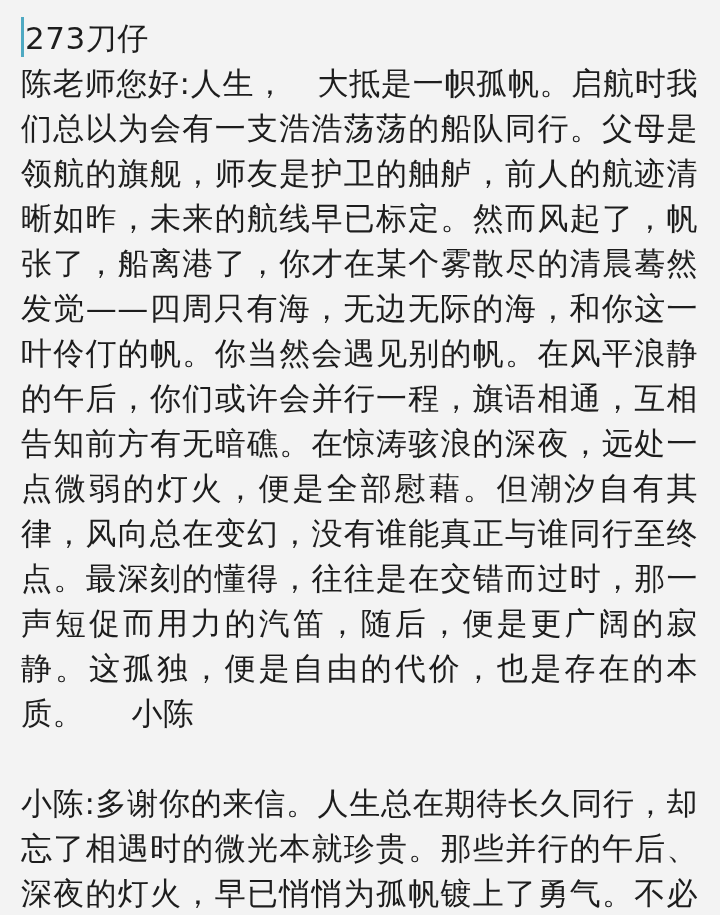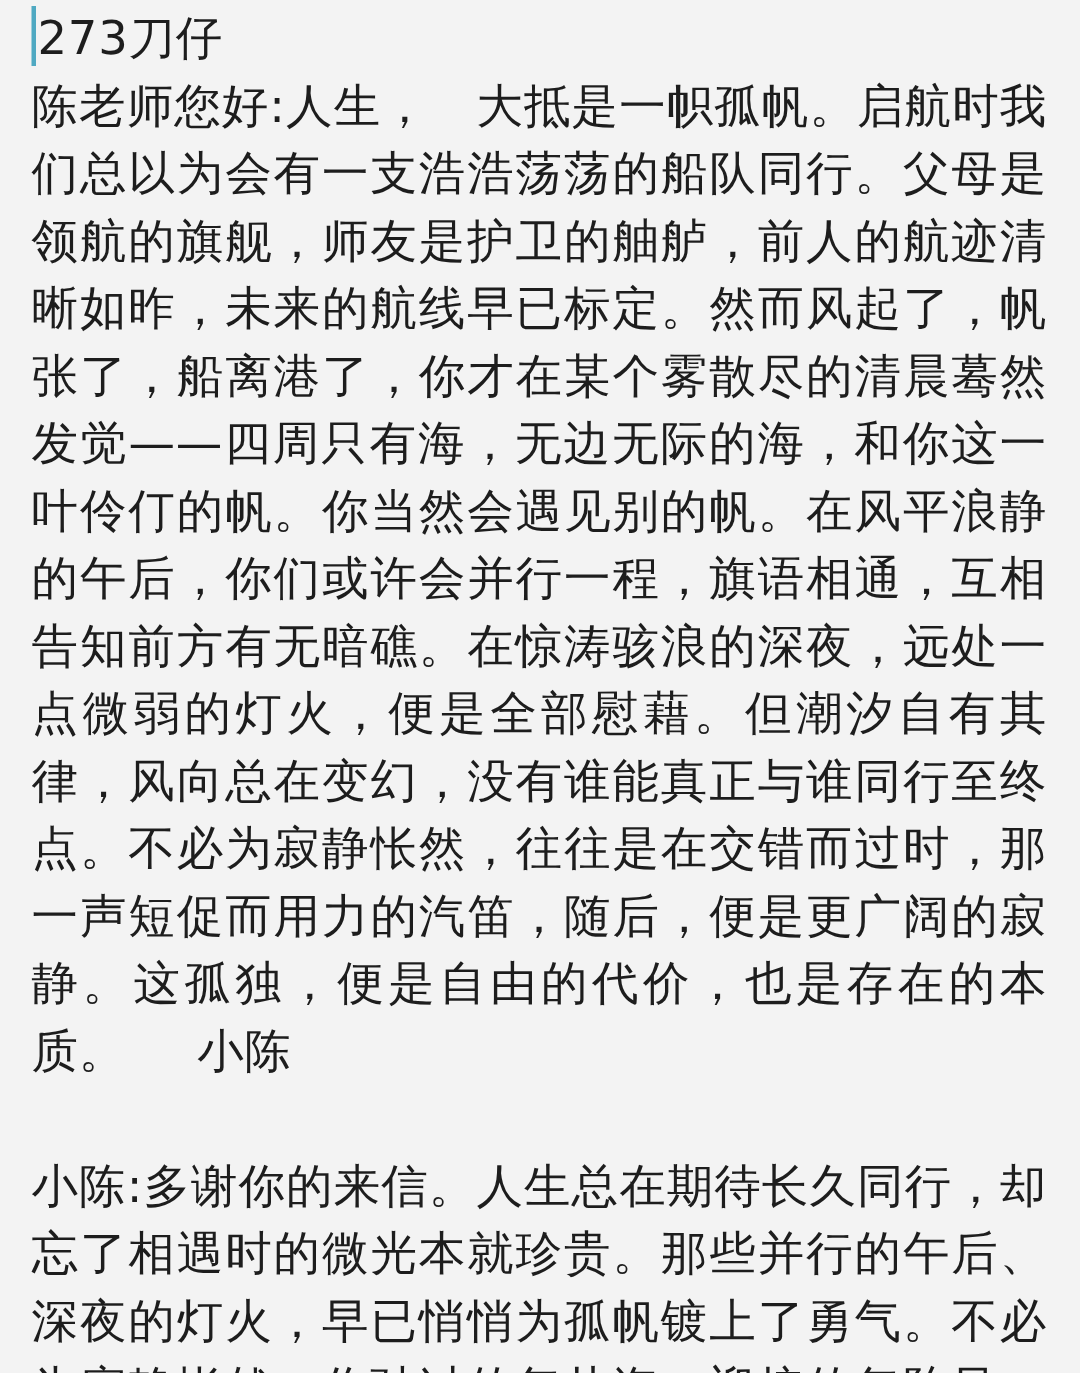--- a/index.html
+++ b/index.html
@@ -12,21 +12,21 @@
     width: 720px;
     height: 915px;
     background: var(--bg);
     overflow: hidden;
   }
   .editor {
     position: absolute;
     top: 0; left: 0;
     width: 720px;
     height: 818px;
-    padding: 4px 22px 0 21px;
+    padding: 16px 22px 0 21px;
     font-family: "DejaVu Sans", sans-serif;
     font-size: 31px;
     line-height: 45px;
     color: var(--text);
     text-align: justify;
     word-break: break-all;
     letter-spacing: 0.5px;
   }
   .title-row {
     text-align: left;
@@ -41,15 +41,15 @@
     margin-right: 1px;
   }
   .para { text-align: justify; }
   .reply { margin-top: 45px; }
 </style>
 </head>
 <body>
 
 <div class="editor">
   <div class="title-row"><span class="caret"></span><span>273刀仔</span></div>
-  <div class="para">陈老师您好:人生，　大抵是一帜孤帆。启航时我们总以为会有一支浩浩荡荡的船队同行。父母是领航的旗舰，师友是护卫的舳舻，前人的航迹清晰如昨，未来的航线早已标定。然而风起了，帆张了，船离港了，你才在某个雾散尽的清晨蓦然发觉——四周只有海，无边无际的海，和你这一叶伶仃的帆。你当然会遇见别的帆。在风平浪静的午后，你们或许会并行一程，旗语相通，互相告知前方有无暗礁。在惊涛骇浪的深夜，远处一点微弱的灯火，便是全部慰藉。但潮汐自有其律，风向总在变幻，没有谁能真正与谁同行至终点。不必为寂静怅然，往往是在交错而过时，那一声短促而用力的汽笛，随后，便是更广阔的寂静。这孤独，便是自由的代价，也是存在的本质。　 小陈</div>
+  <div class="para">陈老师您好:人生，　大抵是一帜孤帆。启航时我们总以为会有一支浩浩荡荡的船队同行。父母是领航的旗舰，师友是护卫的舳舻，前人的航迹清晰如昨，未来的航线早已标定。然而风起了，帆张了，船离港了，你才在某个雾散尽的清晨蓦然发觉——四周只有海，无边无际的海，和你这一叶伶仃的帆。你当然会遇见别的帆。在风平浪静的午后，你们或许会并行一程，旗语相通，互相告知前方有无暗礁。在惊涛骇浪的深夜，远处一点微弱的灯火，便是全部慰藉。但潮汐自有其律，风向总在变幻，没有谁能真正与谁同行至终点。最深刻的懂得，往往是在交错而过时，那一声短促而用力的汽笛，随后，便是更广阔的寂静。这孤独，便是自由的代价，也是存在的本质。　 小陈</div>
   <div class="para reply">小陈:多谢你的来信。人生总在期待长久同行，却忘了相遇时的微光本就珍贵。那些并行的午后、深夜的灯火，早已悄悄为孤帆镀上了勇气。不必为寂静怅然，你驶过的每片海、迎接的每阵风，都是独属于你的风景。愿你在这趟航程里，既能与风浪从容对话，也能和自己温暖相伴。</div>
 </div>
 
 </body></html>

